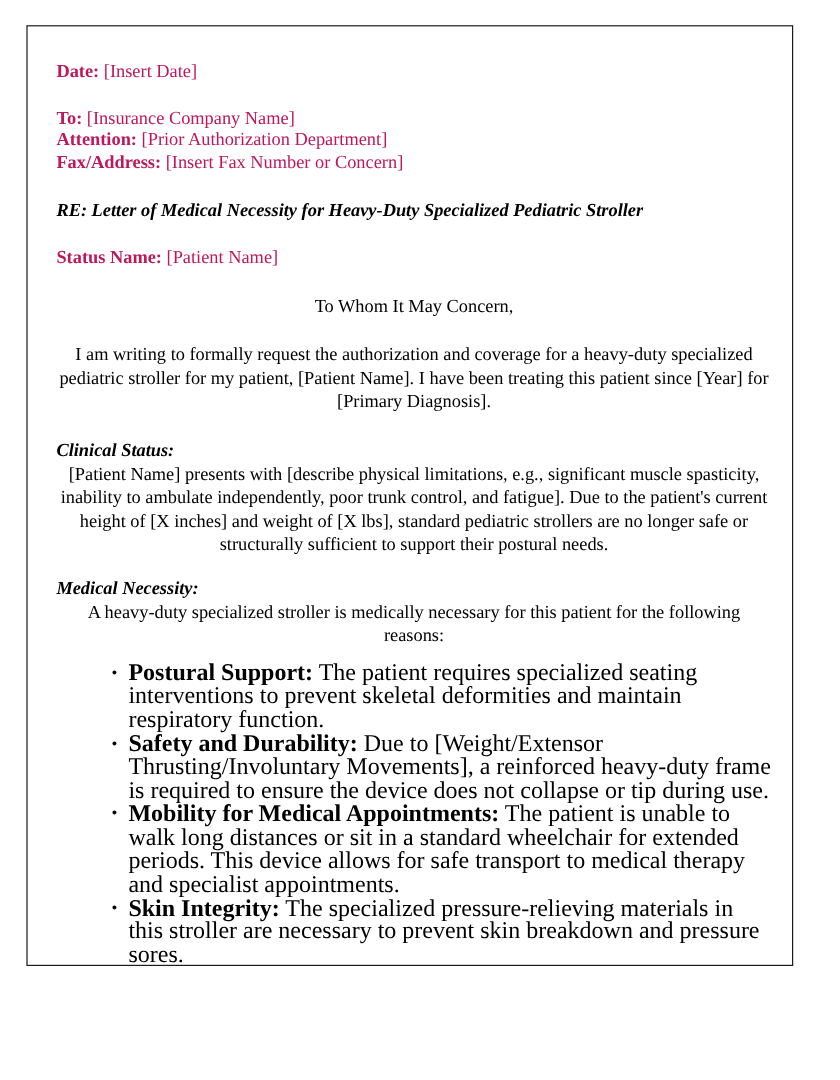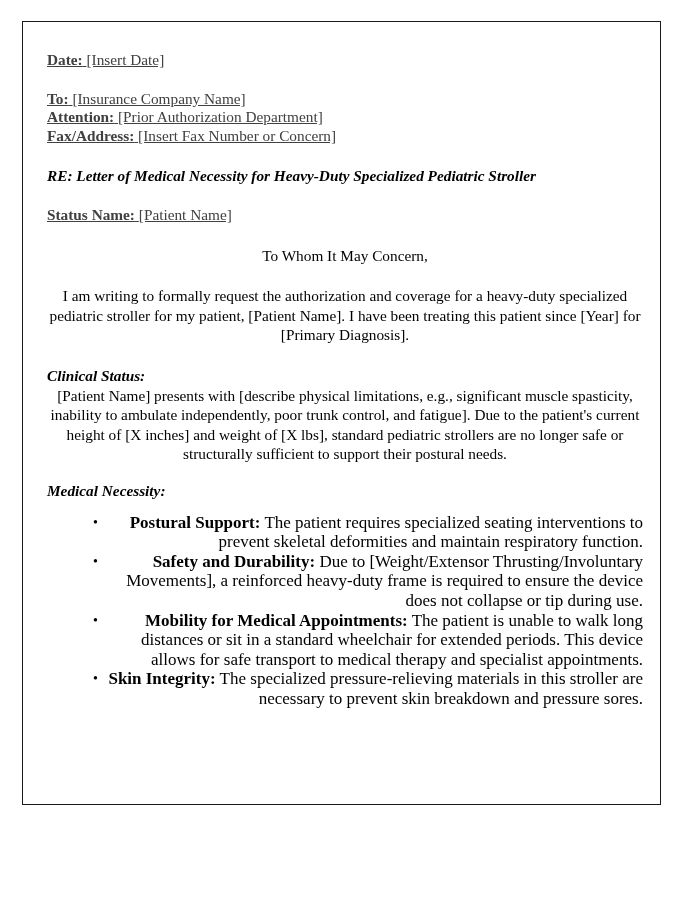--- a/index.html
+++ b/index.html
@@ -31,23 +31,22 @@
     position: absolute;
     left: 24px;
     top: 0px;
     width: 596px;
     box-sizing: border-box;
   }
 
   .line {
     font-size: 15.3px;
     line-height: 18.2px;
-    color: #404040;
+    color: #be185d;
     white-space: normal;
-    text-decoration: underline;
   }
 
   .lbl {
     font-weight: bold;
   }
 
   .para {
     font-size: 15.3px;
     line-height: 19.6px;
     text-align: center;
@@ -67,25 +66,24 @@
   .gap-sm { height: 12px; }
   .first-gap { height: 29px; }
 
   ul.bullets {
     margin: 0;
     padding: 0 0 0 46px;
     list-style: none;
   }
   ul.bullets > li {
     position: relative;
-    font-size: 17px;
+    font-size: 20px;
     line-height: 19.6px;
     margin: 0 0 0 0;
     padding: 0 0 0 14px;
-    text-align: right;
   }
   ul.bullets > li::before {
     content: "\2022";
     position: absolute;
     left: 0;
     top: 0;
     font-size: 14px;
     line-height: 19.6px;
   }
   ul.bullets > li .bhead {
@@ -140,20 +138,21 @@
     <div class="para">I am writing to formally request the authorization and coverage for a heavy-duty specialized pediatric stroller for my patient, [Patient Name]. I have been treating this patient since [Year] for [Primary Diagnosis].</div>
 
     <div class="gap-lg"></div>
 
     <div class="heading">Clinical Status:</div>
     <div class="para">[Patient Name] presents with [describe physical limitations, e.g., significant muscle spasticity, inability to ambulate independently, poor trunk control, and fatigue]. Due to the patient's current height of [X inches] and weight of [X lbs], standard pediatric strollers are no longer safe or structurally sufficient to support their postural needs.</div>
 
     <div class="gap-md"></div>
 
     <div class="heading">Medical Necessity:</div>
+    <div class="para">A heavy-duty specialized stroller is medically necessary for this patient for the following reasons:</div>
 
     <div class="gap-sm"></div>
 
     <ul class="bullets">
       <li>
         <span class="bhead">Postural Support:</span><span> The patient requires specialized seating interventions to prevent skeletal deformities and maintain respiratory function.</span>
       </li>
       <li>
         <span class="bhead">Safety and Durability:</span><span> Due to [Weight/Extensor Thrusting/Involuntary Movements], a reinforced heavy-duty frame is required to ensure the device does not collapse or tip during use.</span>
       </li>

